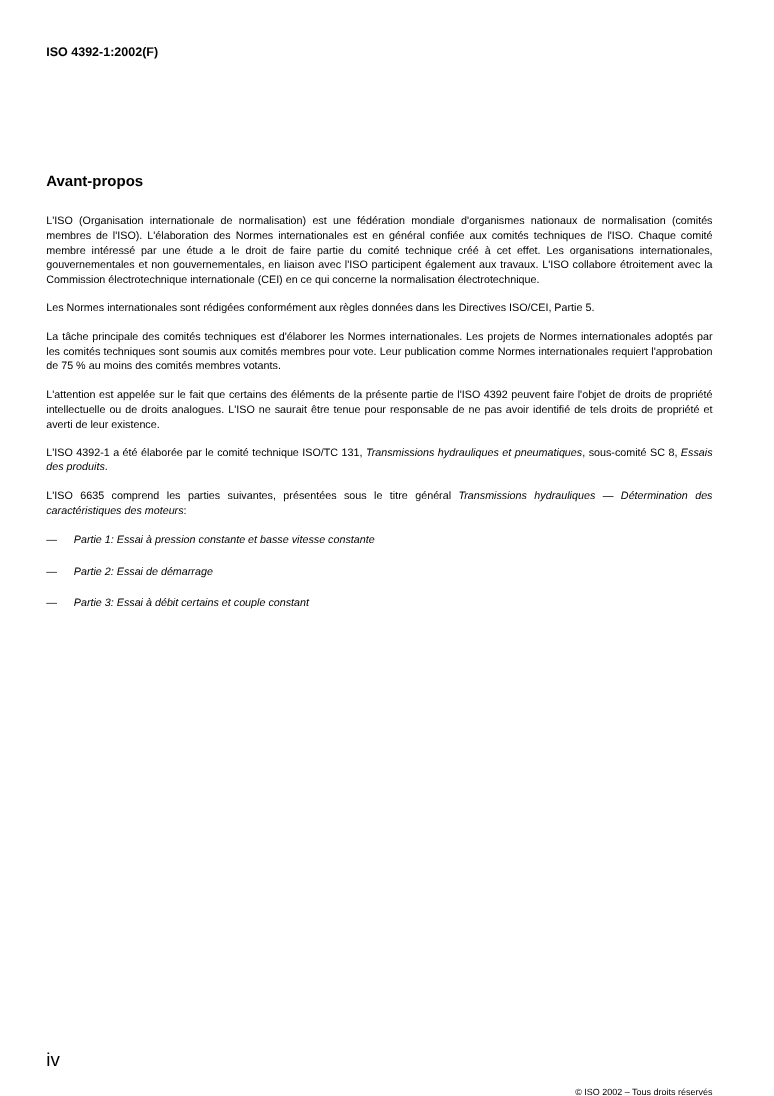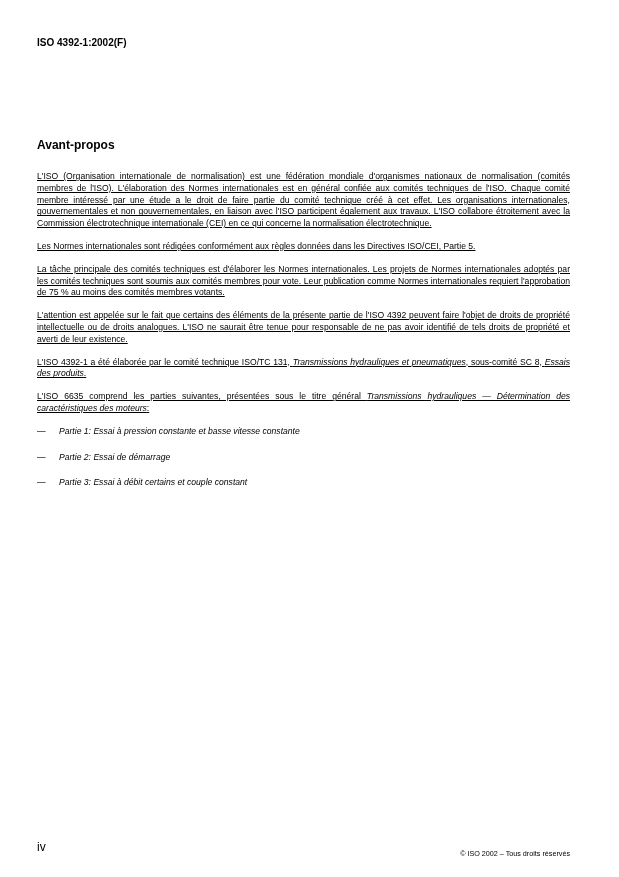--- a/index.html
+++ b/index.html
@@ -12,29 +12,29 @@
     font-size: 10px; font-weight: bold;
   }
   .title {
     position: absolute; left: 37px; top: 138px;
     font-size: 12px; font-weight: bold; margin: 0;
   }
   .body-text {
     position: absolute; left: 37px; top: 171px; width: 533px;
     font-size: 8.6px; line-height: 11.8px;
   }
-  .body-text p { margin: 0 0 11px 0; text-align: justify; text-decoration: underline; }
+  .body-text p { margin: 0 0 11px 0; text-align: justify; }
   .body-text .list-item { margin: 0 0 14px 0; text-align: left; display: flex; }
   .dash { width: 22px; flex: none; }
   i { font-style: italic; }
   .footer-left {
-    position: absolute; left: 37px; top: 840px; font-size: 12px;
+    position: absolute; left: 37px; top: 840px; font-size: 15px;
   }
   .footer-right {
-    position: absolute; right: 49px; top: 849px; font-size: 7.2px;
+    position: absolute; right: 49px; top: 869px; font-size: 7.2px;
   }
 </style>
 </head>
 <body>
 
 <div class="header">ISO 4392-1:2002(F)</div>
 
 <h1 class="title">Avant-propos</h1>
 
 <div class="body-text">

